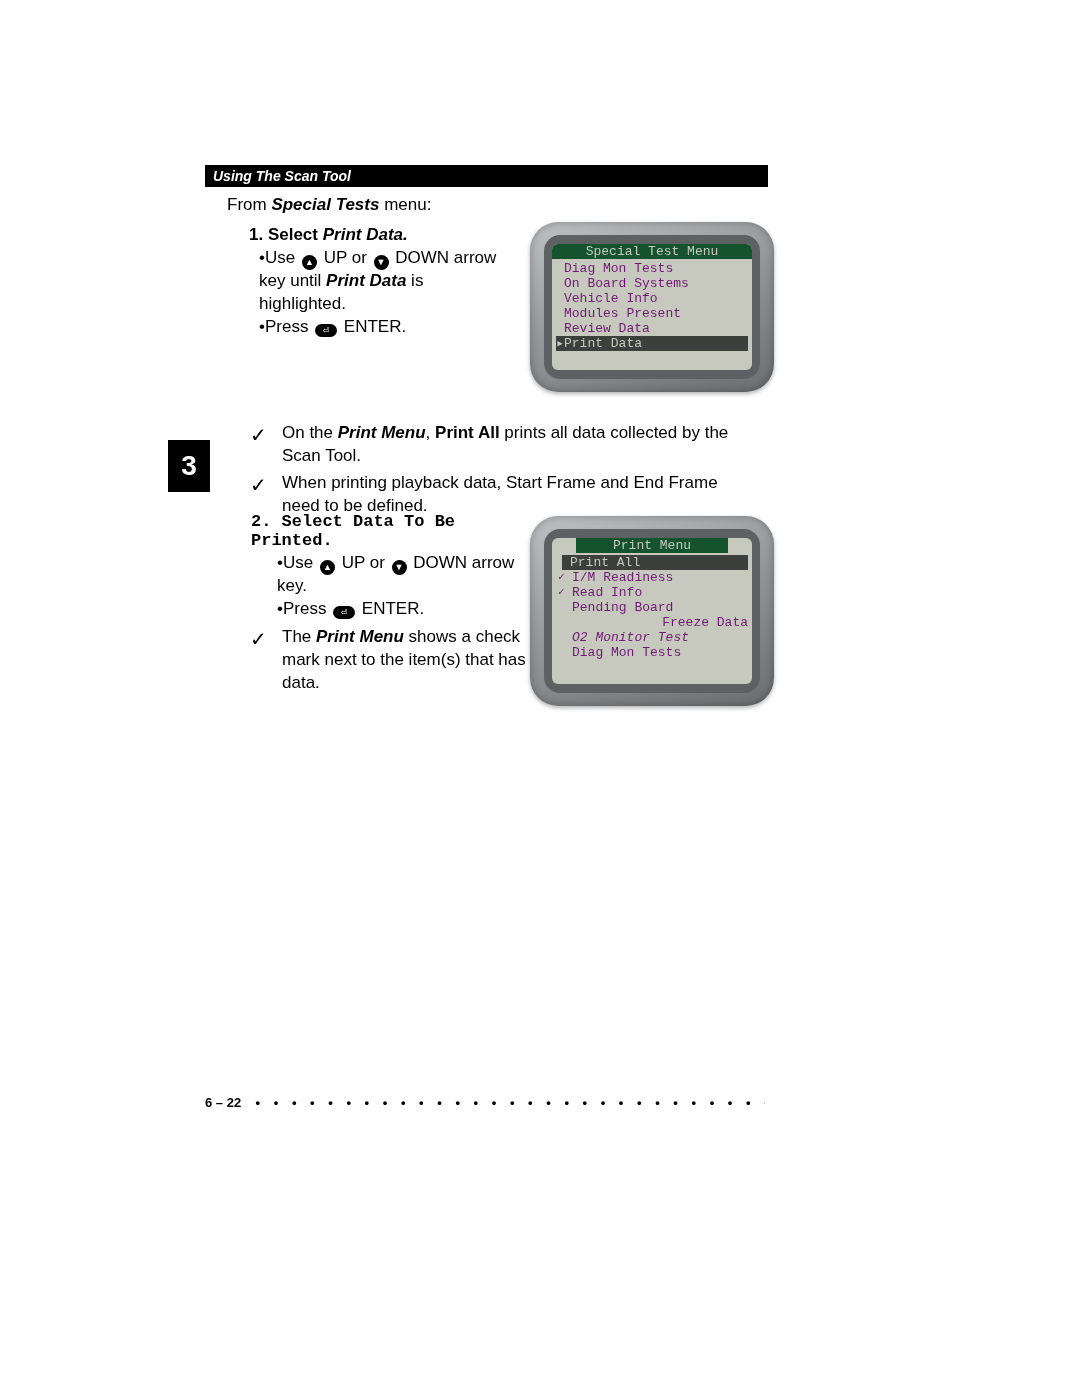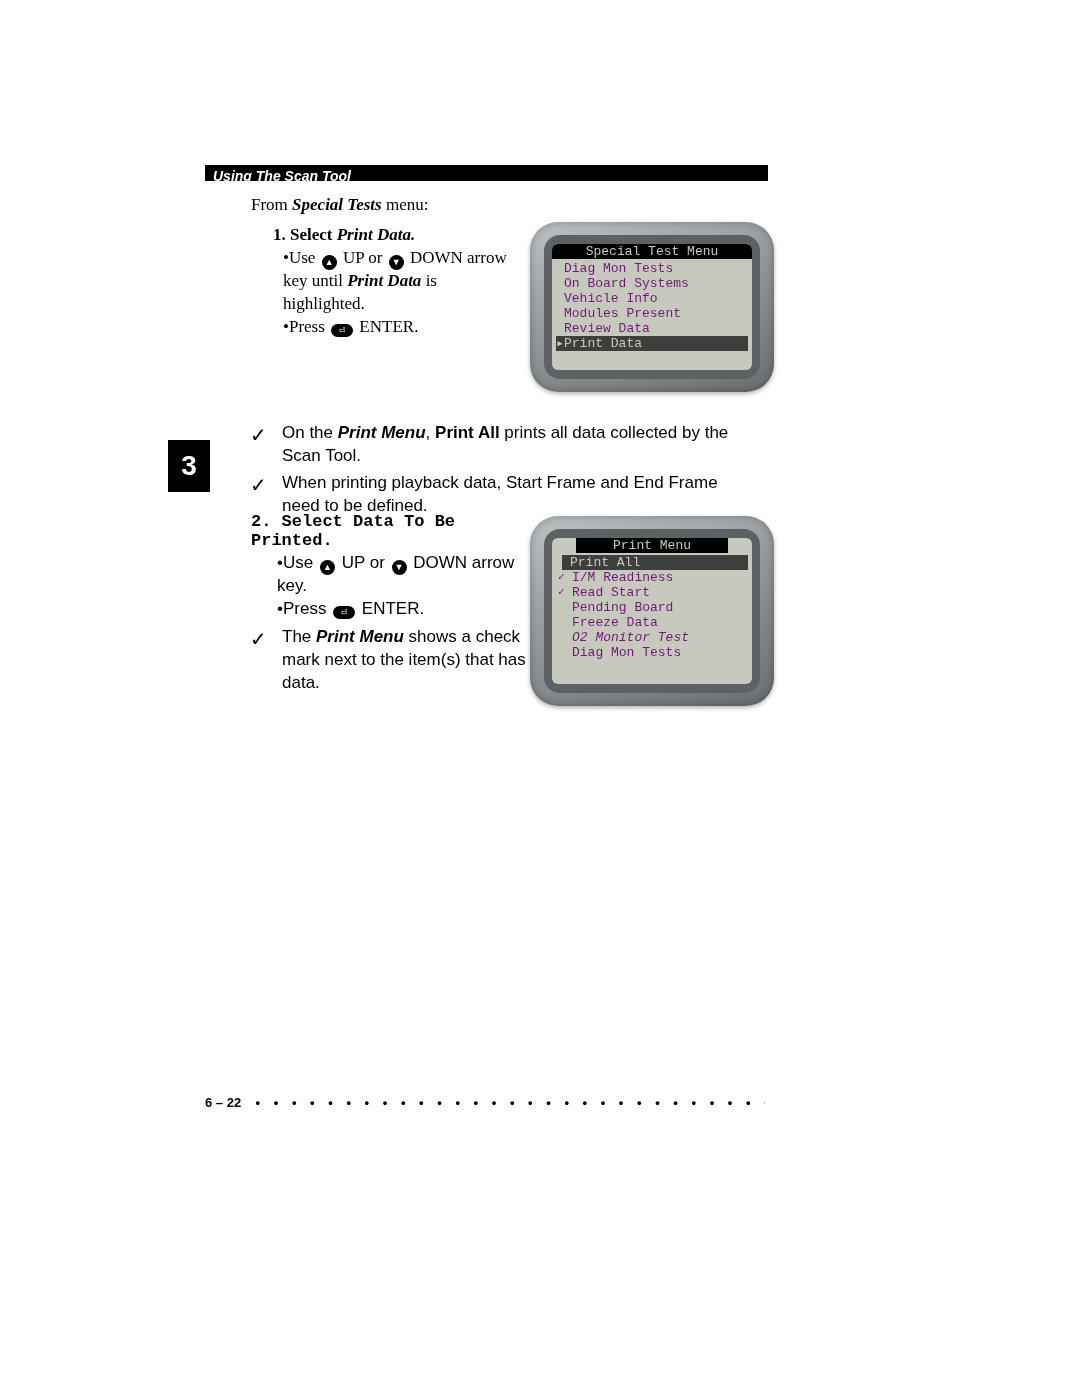--- a/index.html
+++ b/index.html
@@ -14,35 +14,34 @@
   .page {
     position: relative;
     width: 1080px;
     height: 1397px;
   }
   .header-band {
     position: absolute;
     left: 205px;
     top: 165px;
     width: 555px;
-    height: 16px;
+    height: 22px;
     background: #000;
     color: #fff;
     font-style: italic;
     font-weight: bold;
     font-size: 14px;
     padding-left: 8px;
     line-height: 22px;
   }
   .content {
     position: absolute;
-    left: 251px;
+    left: 227px;
     top: 195px;
     width: 515px;
-    font-family: Liberation Serif, serif;
   }
   .intro-line {
     margin-bottom: 10px;
   }
   .step-title {
     font-weight: bold;
     margin-left: 22px;
   }
   .step-block {
     margin-left: 32px;
@@ -112,21 +111,21 @@
     left: 22px; top: 22px; right: 22px; bottom: 22px;
     background: #c7c9bf;
     border-radius: 6px;
     font-family: "Courier New", monospace;
     font-size: 13px;
     padding: 2px 4px;
     overflow: hidden;
   }
   .screen-title {
     display: block;
-    background: #000000;
+    background: #14532d;
     color: #c7c9bf;
     text-align: center;
     margin: -2px -4px 2px -4px;
     padding: 0 0;
     font-size: 13px;
   }
   .screen-item {
     font-size: 13px;
     line-height: 15px;
     padding-left: 8px;
@@ -264,23 +263,23 @@
       </span>
     </div>
   </div>
 
   <div class="device device2" style="height:190px;">
     <div class="device-inner"></div>
     <div class="device-screen">
       <span class="screen-title" style="margin-left:20px; margin-right:20px;">Print Menu</span>
       <div class="screen-item selected" style="margin-left:6px; padding-left:8px;"><span class="marker" style="left:-8px;">▸</span><span>Print All</span></div>
       <div class="screen-item" style="padding-left:16px;"><span class="chk">✓</span><span>I/M Readiness</span></div>
-      <div class="screen-item" style="padding-left:16px;"><span class="chk">✓</span><span>Read Start</span></div>
+      <div class="screen-item" style="padding-left:16px;"><span class="chk">✓</span><span>Read Info</span></div>
       <div class="screen-item" style="padding-left:16px;"><span>Pending Board</span></div>
-      <div class="screen-item" style="padding-left:16px;"><span>Freeze Data</span></div>
+      <div class="screen-item" style="padding-left:16px;text-align:right;"><span>Freeze Data</span></div>
       <div class="screen-item" style="padding-left:16px;font-style:italic;"><span>O2 Monitor Test</span></div>
       <div class="screen-item" style="padding-left:16px;"><span>Diag Mon Tests</span></div>
     </div>
   </div>
 
   <div class="footer-line">
     <span>6 – 22</span>
     &nbsp;&nbsp;
     <span class="dots">• • • • • • • • • • • • • • • • • • • • • • • • • • • • • • • • • • • • • • • • • • • • • • • • • • • • •</span>
   </div>

